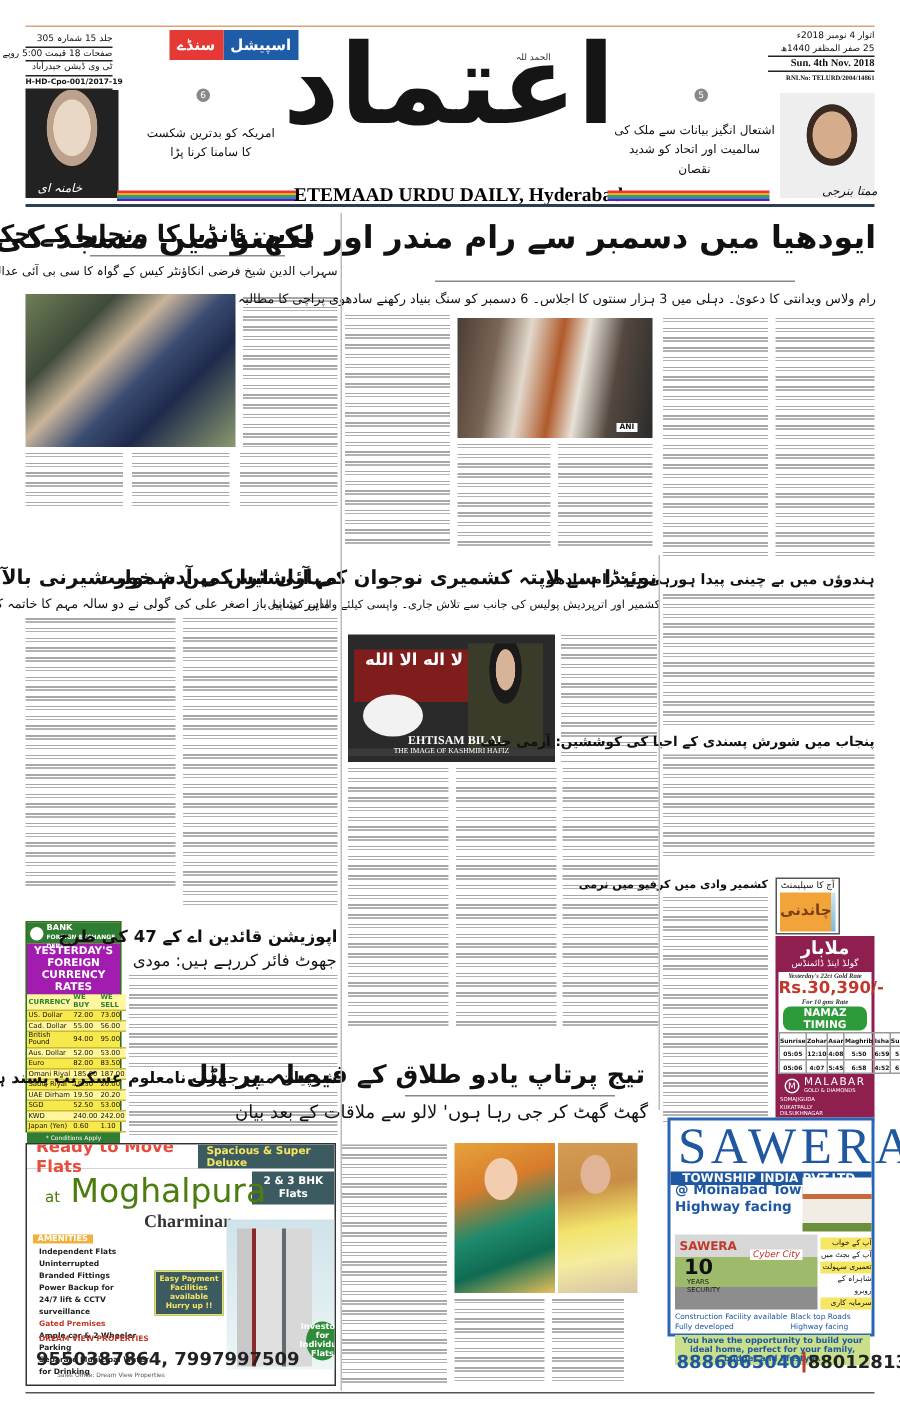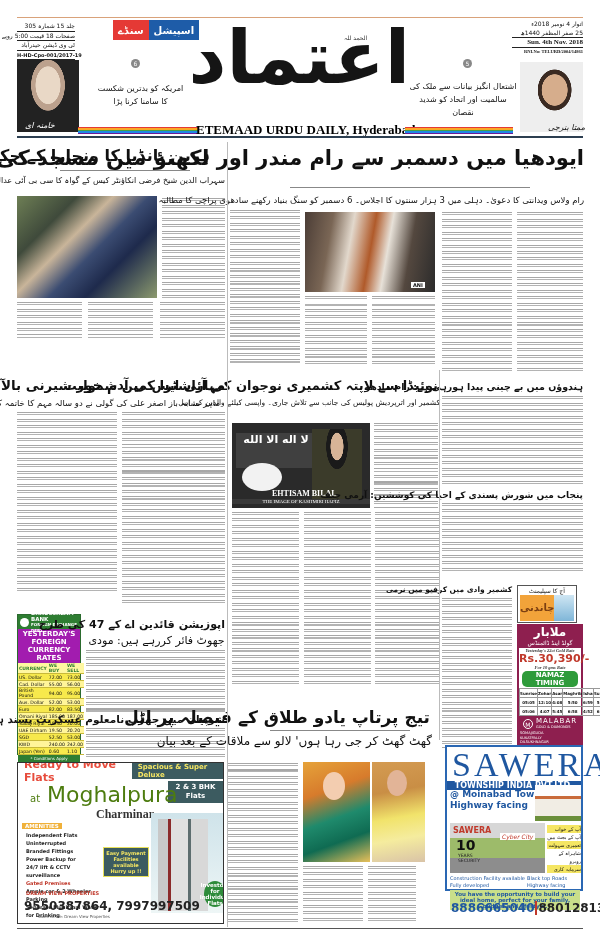--- a/index.html
+++ b/index.html
@@ -283,21 +283,21 @@
 <div class="abs photo ph-saints" style="left:305px; top:212px; width:130px; height:80px;"></div>
 <div class="abs" style="left:411px; top:282px; background:#fff; font-size:5px; font-weight:bold; padding:0 2px;">ANI</div>
 <div class="abs body-text" style="left:305px; top:296px; width:62px; height:70px;"></div>
 <div class="abs body-text" style="left:372px; top:296px; width:63px; height:70px;"></div>
 <div class="abs body-text" style="left:442px; top:212px; width:70px; height:160px;"></div>
 <div class="abs body-text" style="left:517px; top:212px; width:66px; height:160px;"></div>
 
 <div class="abs hl-med rtl" style="left:232px; top:376px; width:206px; text-align:center; font-size:13px;">نوئیڈا سے لاپتہ کشمیری نوجوان کی آئی ایس میں شمولیت</div>
 <div class="abs deck rtl" style="left:230px; top:397px; width:210px; text-align:center; font-size:7.5px;">کشمیر اور اترپردیش پولیس کی جانب سے تلاش جاری۔ واپسی کیلئے والدین کی اپیل</div>
 <div class="abs photo ph-isis" style="left:232px; top:423px; width:138px; height:85px;">
-  <div class="abs" style="left:4px; top:10px; width:80px; height:35px; background:#404040; color:#fff; font-size:11px; font-weight:bold; text-align:center;">لا اله الا الله</div>
+  <div class="abs" style="left:4px; top:10px; width:80px; height:35px; background:#7f1d1d; color:#fff; font-size:11px; font-weight:bold; text-align:center;">لا اله الا الله</div>
   <div class="abs" style="left:10px; top:40px; width:40px; height:28px; border-radius:50%; background:#f2f2f2;"></div>
   <div class="abs" style="left:80px; top:6px; width:50px; height:70px; background:radial-gradient(ellipse at 50% 25%, #d7b497 0 18%, #1a1a1a 19% 30%, #3b3b2a 31% 100%);"></div>
   <div class="abs libserif" style="left:40px; top:66px; color:#fff; font-size:8px; font-weight:bold;">EHTISAM BILAL</div>
   <div class="abs libserif" style="left:0; top:76px; width:138px; color:#fff; font-size:5px; text-align:center; background:#3a3a3a;">THE IMAGE OF KASHMIRI HAFIZ</div>
 </div>
 <div class="abs body-text" style="left:374px; top:423px; width:64px; height:85px;"></div>
 <div class="abs body-text" style="left:232px; top:512px; width:67px; height:175px;"></div>
 <div class="abs body-text" style="left:304px; top:512px; width:67px; height:175px;"></div>
 <div class="abs body-text" style="left:375px; top:512px; width:64px; height:175px;"></div>
 
@@ -315,21 +315,21 @@
 <div class="abs body-text" style="left:368px; top:866px; width:48px; height:58px;"></div>
 
 <div class="abs hl-sm rtl" style="left:442px; top:380px; width:141px; text-align:center; font-size:9.5px;">ہندوؤں میں بے چینی پیدا ہورہی ہے: رام مادھو</div>
 <div class="abs body-text" style="left:442px; top:396px; width:141px; height:88px;"></div>
 <div class="abs hl-sm rtl" style="left:442px; top:488px; width:141px; text-align:center; font-size:9px;">پنجاب میں شورش پسندی کے احیا کی کوششیں: آرمی چیف</div>
 <div class="abs body-text" style="left:442px; top:503px; width:141px; height:68px;"></div>
 
 <div class="abs hl-sm rtl" style="left:442px; top:583px; width:70px; text-align:center; font-size:7.5px;">کشمیر وادی میں کرفیو میں نرمی</div>
 <div class="abs body-text" style="left:442px; top:598px; width:70px; height:150px;"></div>
 
-<div class="abs ad-chand" style="left:517px; top:585px; width:60px; height:38px;">
+<div class="abs ad-chand" style="left:517px; top:585px; width:43px; height:38px;">
   <div class="rtl" style="font-size:6px; text-align:center; line-height:9px;">آج کا سپلیمنٹ</div>
   <div style="display:flex; height:26px; margin:0 2px;">
     <div class="rtl" style="flex:1; background:#f2a33a; color:#7b3f12; font-size:10px; font-weight:bold; text-align:center; line-height:26px;">چاندنی</div>
     <div style="width:22px; background:linear-gradient(#cfe6f3,#7fb6d8);"></div>
   </div>
 </div>
 
 <div class="abs ad-malabar" style="left:517px; top:624px; width:66px; height:124px;">
   <div class="rtl" style="font-size:12px; font-weight:bold; text-align:center; letter-spacing:3px; line-height:14px; margin-top:1px;">ملابار</div>
   <div class="rtl" style="font-size:6px; text-align:center; line-height:8px;">گولڈ اینڈ ڈائمنڈس</div>

